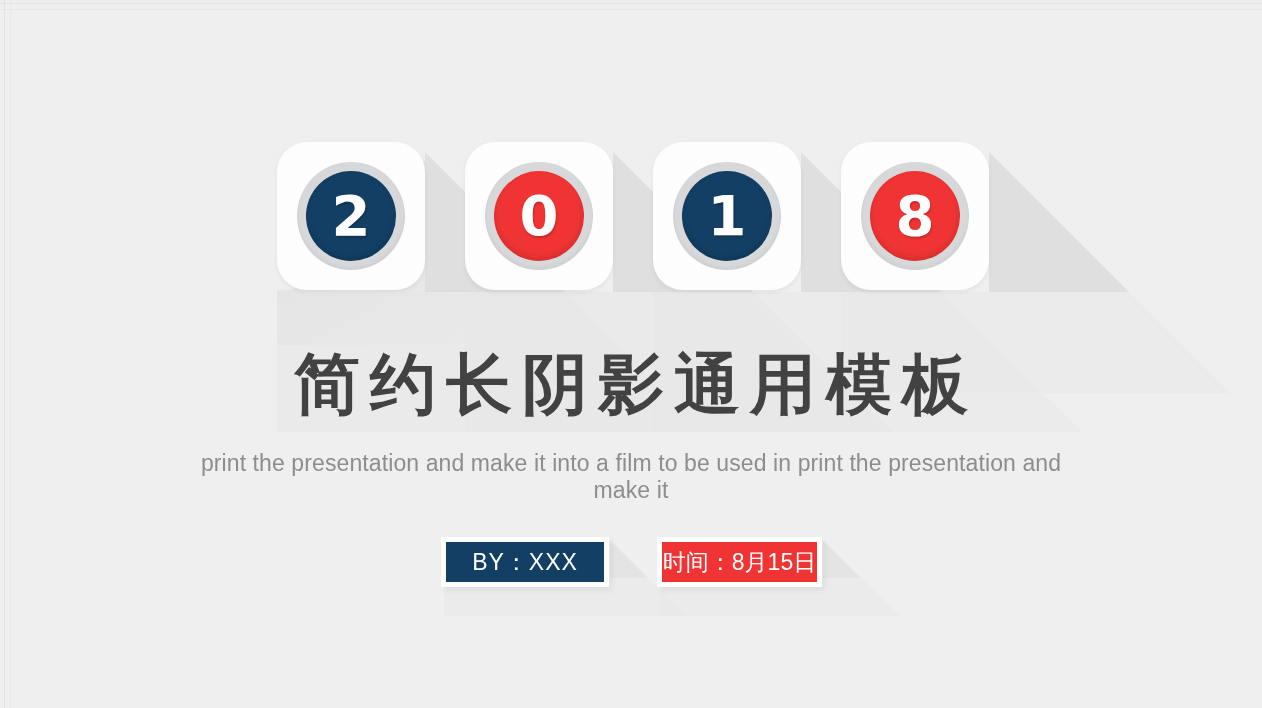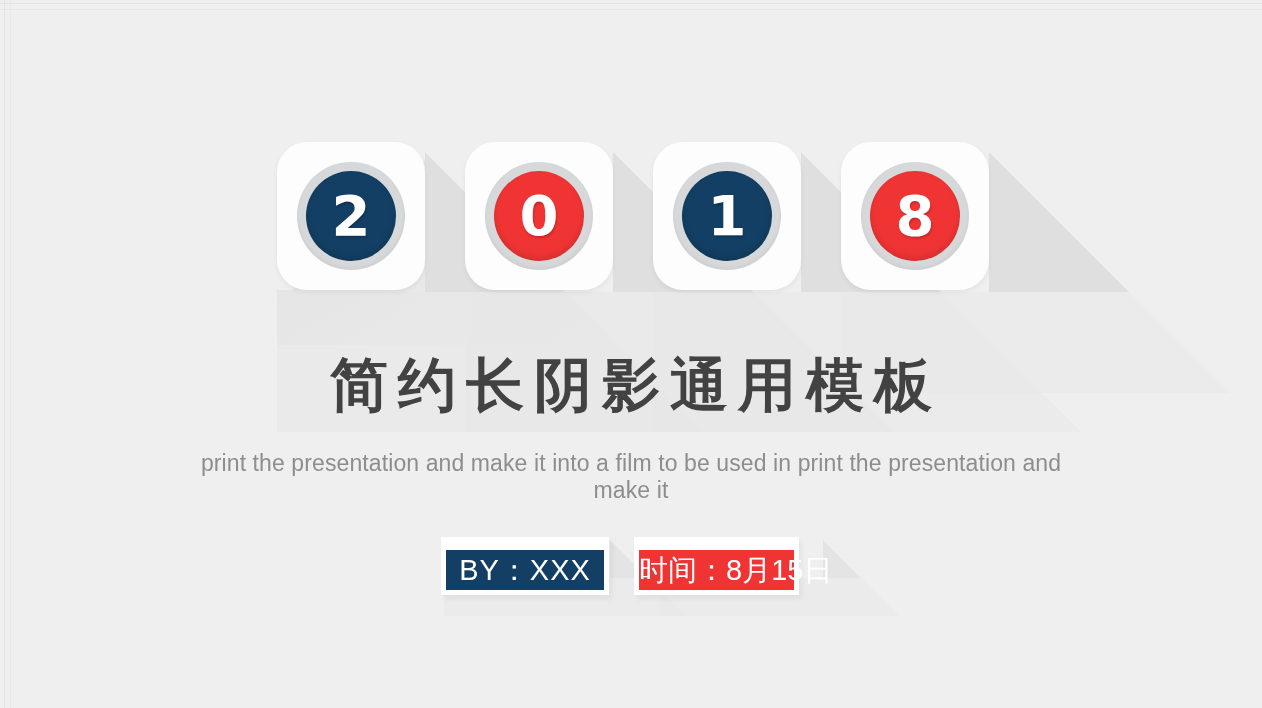--- a/index.html
+++ b/index.html
@@ -105,21 +105,21 @@
   
   #title {
     position: absolute;
     left: 0;
     top: 345px;
     width: 1262px;
     text-align: center;
     color: #424242;
     font-family: "DejaVu Sans", "Liberation Sans", sans-serif;
     font-weight: bold;
-    font-size: 58px;
+    font-size: 66px;
     line-height: 80px;
     letter-spacing: 10px;
     text-indent: 10px;
     white-space: nowrap;
   }
 
   
   #subtitle {
     position: absolute;
     left: 181px;
@@ -141,33 +141,32 @@
     position: absolute;
     top: 537px;
     background: #ffffff;
     padding: 5px 5px;
     box-shadow: 3px 4px 6px rgba(0,0,0,0.05);
   }
   .badge {
     display: block;
     color: #ffffff;
     font-family: "Liberation Sans", "DejaVu Sans", sans-serif;
-    font-size: 29px;
+    font-size: 23px;
     line-height: 40px;
     text-align: center;
     white-space: nowrap;
-    margin-top: 8px;
   }
   #badge-by-wrap { left: 441px; }
   #badge-by {
     width: 158px;
     background: #123f63;
     letter-spacing: 1px;
   }
-  #badge-date-wrap { left: 634px; }
+  #badge-date-wrap { left: 657px; }
   #badge-date {
     width: 155px;
     background: #f03434;
     letter-spacing: 0px;
   }
 </style>
 </head>
 <body>
 
 <div id="slide">

